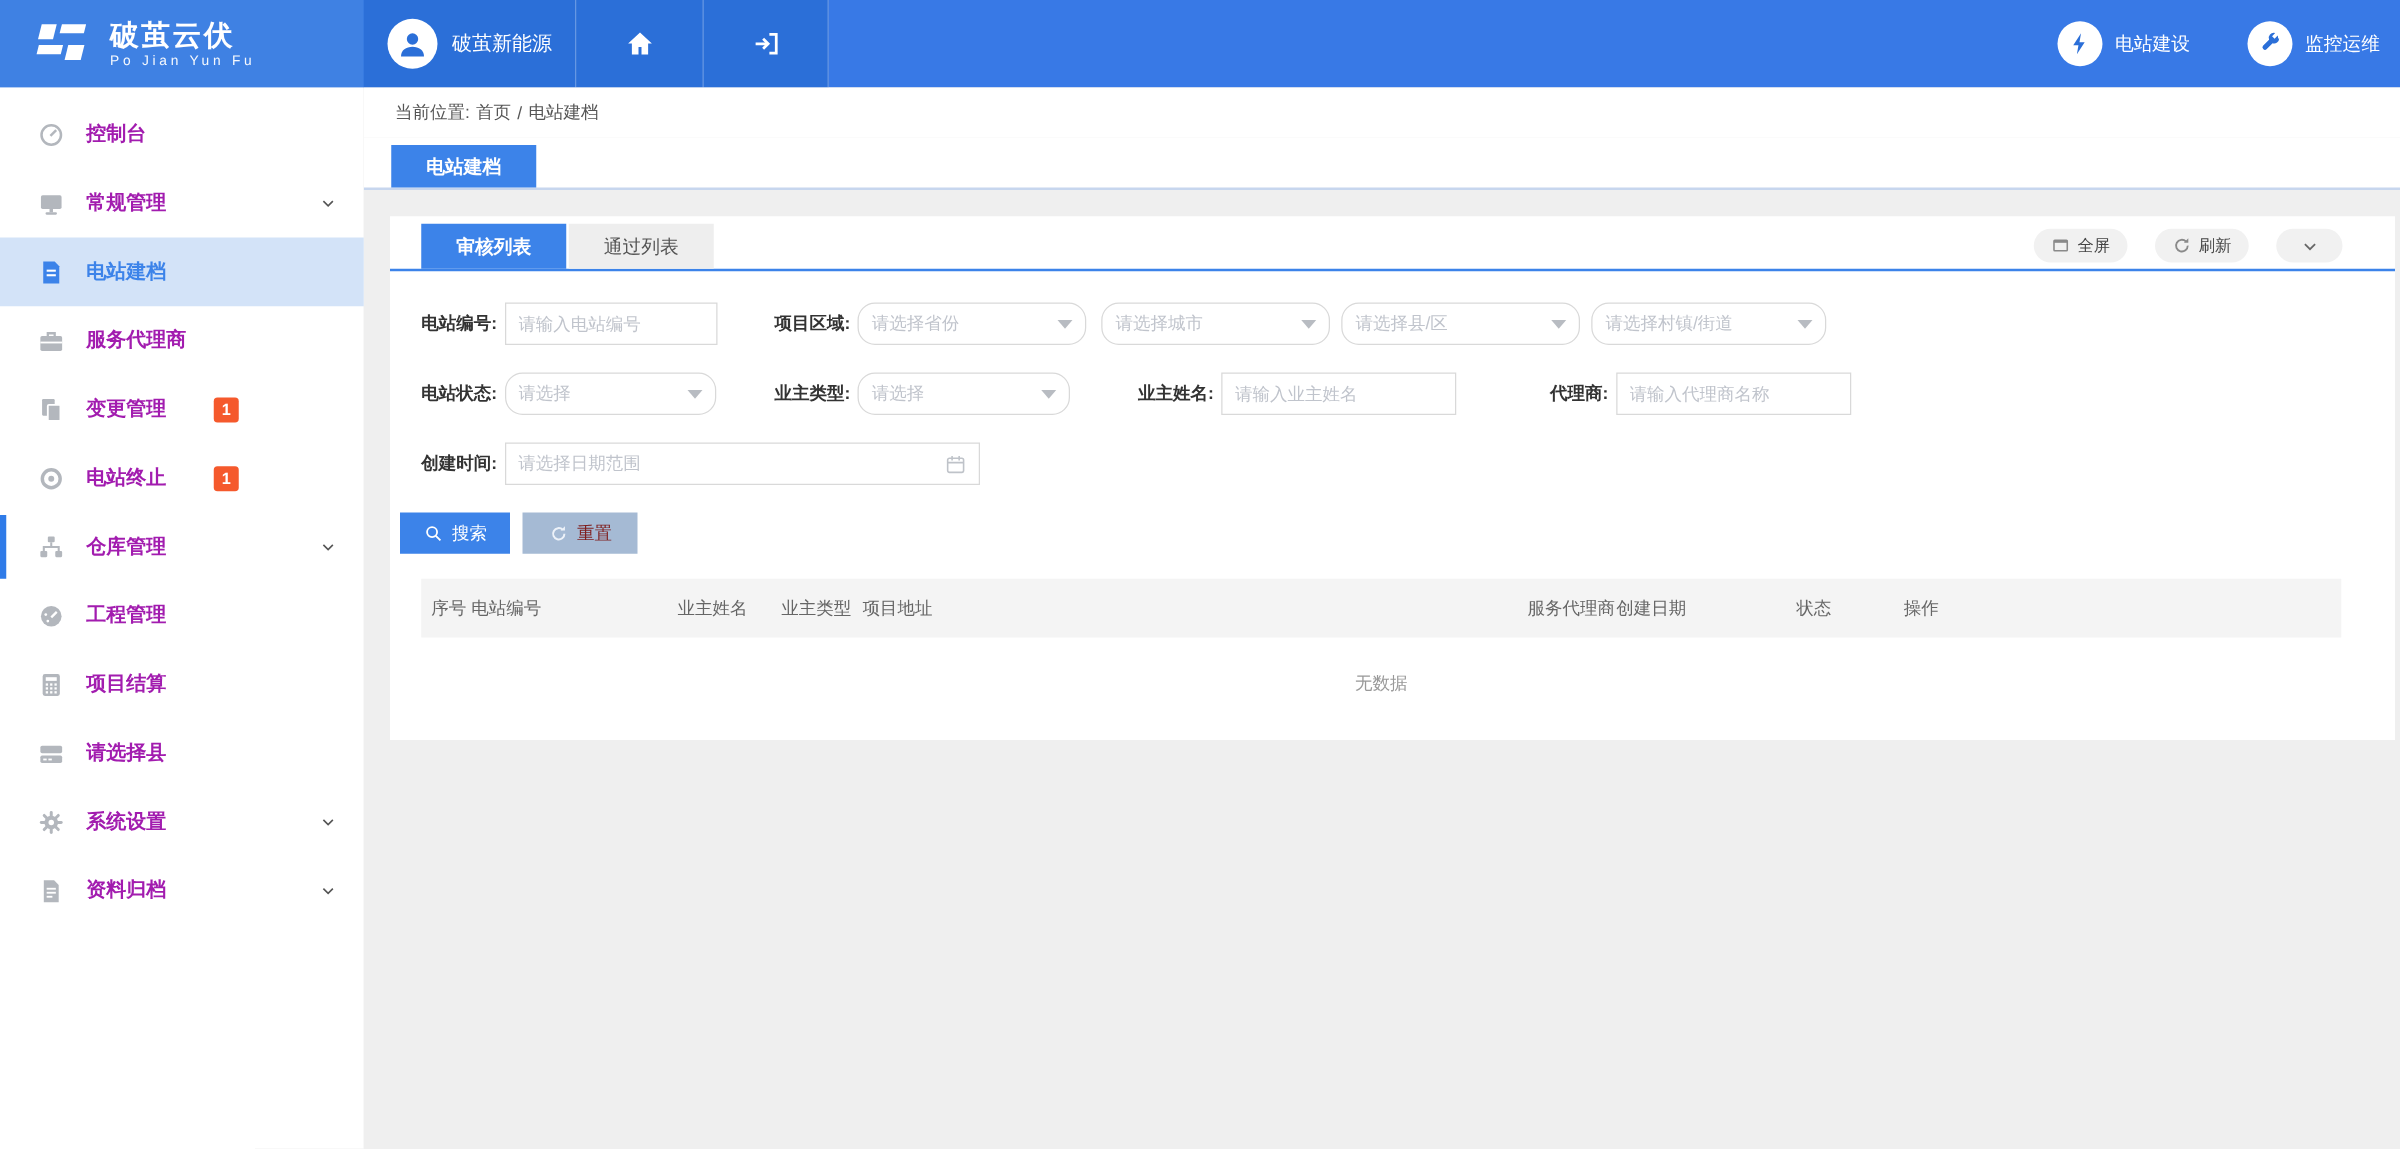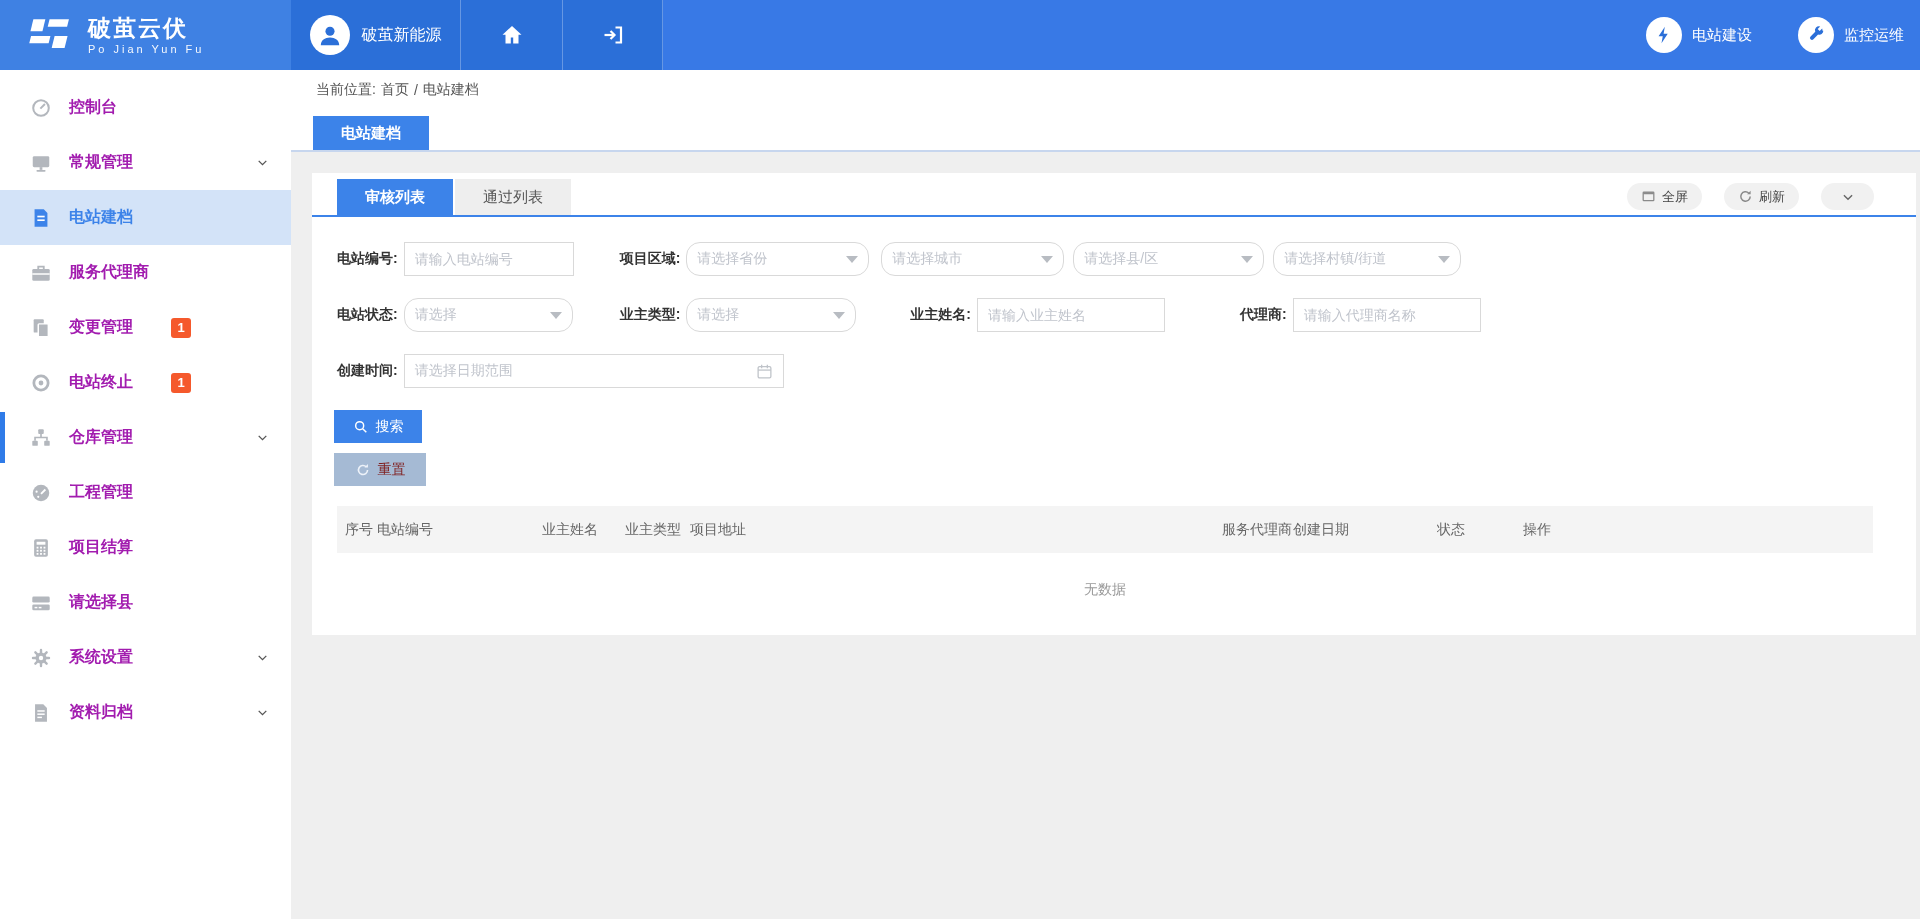--- a/index.html
+++ b/index.html
@@ -71,21 +71,21 @@
   .caret { width:0; height:0; border-left:6px solid transparent; border-right:6px solid transparent;
            border-top:7px solid #B8BCC2; margin-left:auto; flex:none; }
   .datebox { cursor:pointer; }
   .datebox .ph { white-space:nowrap; }
   .datebox svg { margin-left:auto; flex:none; }
   .w170{width:170px;} .w183{width:183px;} .w191{width:191px;} .w188{width:188px;}
   .w169{width:169px;} .w380{width:380px;}
   .ml46{margin-left:46px;} .ml47{margin-left:47px;} .ml54{margin-left:54px;} .ml75{margin-left:75px;}
   .ml12{margin-left:12px;} .ml9{margin-left:9px;}
 
-  .btn-row { padding-left:22px; display:flex; gap:10px; margin-bottom:20px;flex-direction:column; }
+  .btn-row { padding-left:8px; display:flex; gap:10px; margin-bottom:20px; }
   .btn { height:33px; border:none; display:flex; align-items:center; justify-content:center; gap:7px;
          font-size:14px; cursor:pointer; font-family:inherit; }
   .btn-search { width:88px; background:#3C83E9; color:#fff; }
   .btn-reset  { width:92px; background:#A5BAD4; color:#7f1d1d;justify-content:center; }
 
   
   .table { margin:0 43px 0 25px; }
   .thead { display:flex; align-items:center; height:47px; background:#F4F4F4; font-size:14px; color:#666; }
   .th { white-space:nowrap; overflow:hidden; }
   .th.c0{width:40px; padding-left:8px;} .th.c1{width:165px;} .th.c2{width:83px;} .th.c3{width:65px;}

